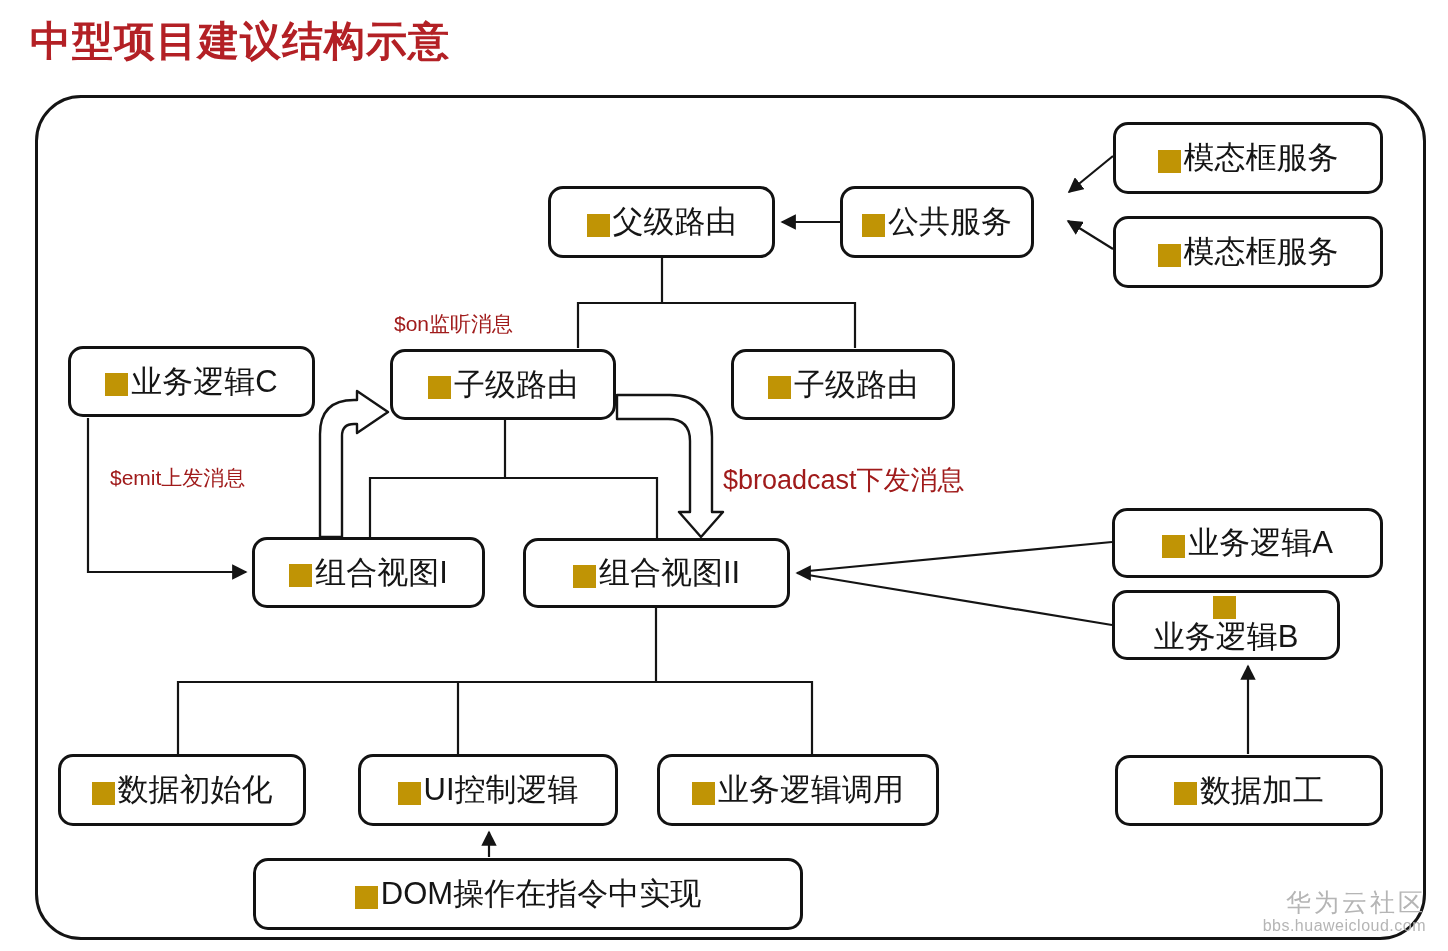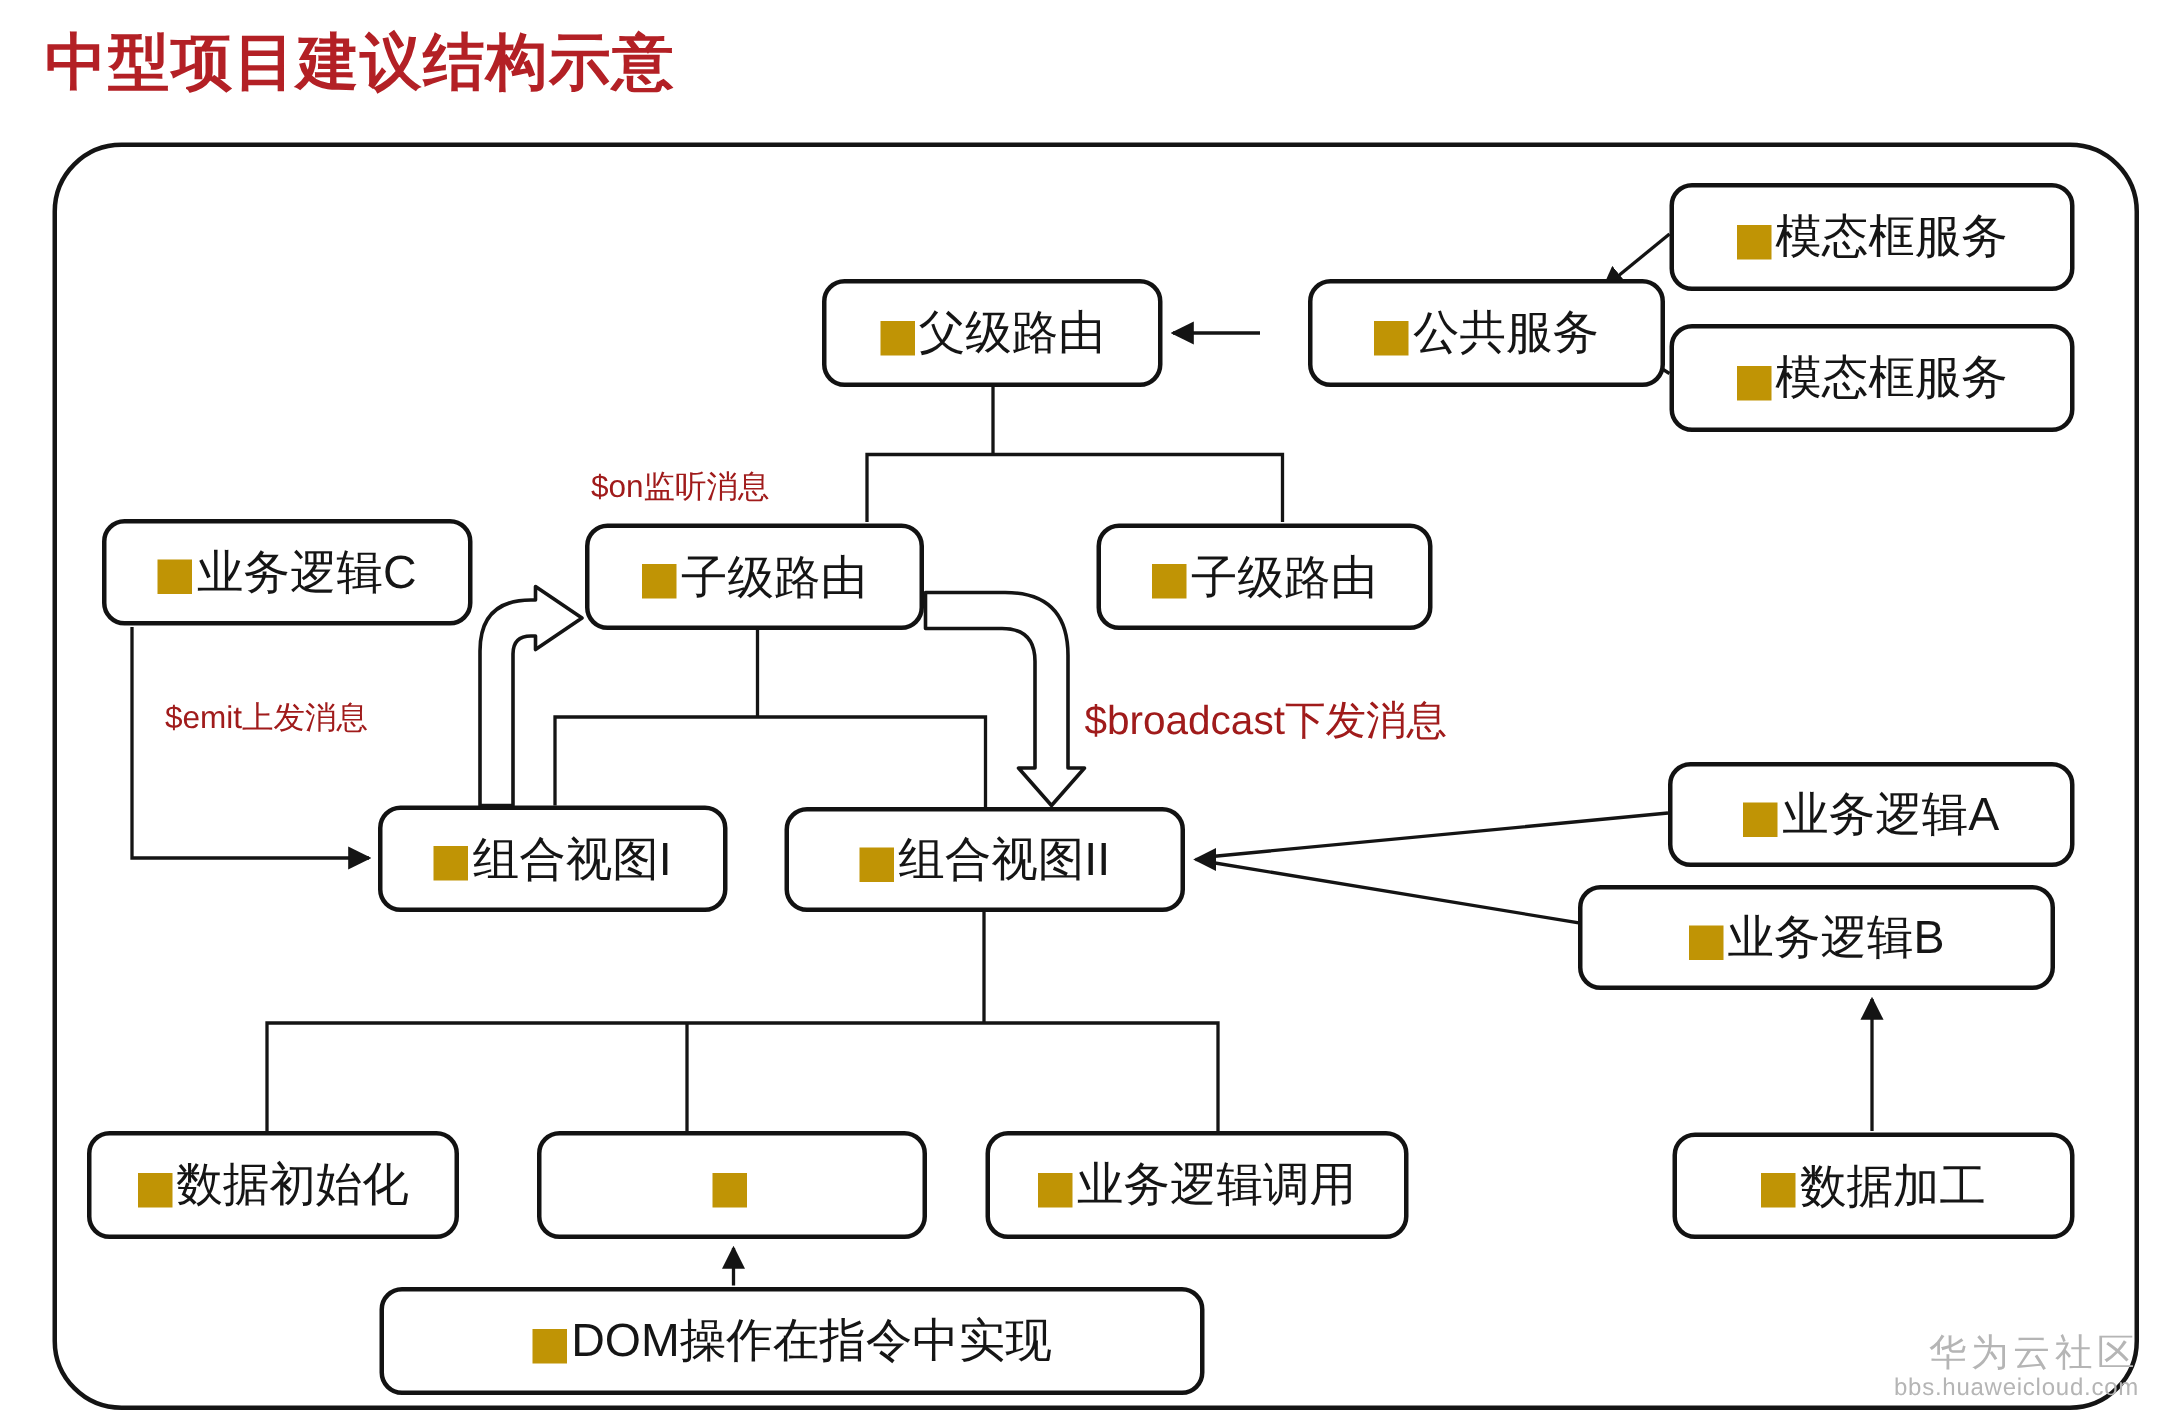--- a/index.html
+++ b/index.html
@@ -69,21 +69,21 @@
   <path d="M1248,754 V666" fill="none" stroke="#141414" stroke-width="2.2" marker-end="url(#arr)"></path>
 
   <path d="M320,537 L320,434 Q320,400 354,400 L357,400 L357,391 L388,412 L357,433 L357,424 L354,424 Q342,424 342,436 L342,537 Z" fill="#ffffff" stroke="#141414" stroke-width="2.4" stroke-linejoin="round"></path>
   <path d="M617,395 L670,395 Q712,395 712,437 L712,512 L723,512 L701,537 L679,512 L690,512 L690,441 Q690,419 668,419 L617,419 Z" fill="#ffffff" stroke="#141414" stroke-width="2.4" stroke-linejoin="round"></path>
 </svg>
 
 <div class="node" style="left:548px;top:186px;width:227px;height:72px;">
   <span class="bullet"></span>
   <span class="nlabel">父级路由</span>
 </div>
-<div class="node" style="left:872px;top:186px;width:238px;height:72px;">
+<div class="node" style="left:840px;top:186px;width:194px;height:72px;">
   <span class="bullet"></span>
   <span class="nlabel">公共服务</span>
 </div>
 <div class="node" style="left:1113px;top:122px;width:270px;height:72px;">
   <span class="bullet"></span>
   <span class="nlabel">模态框服务</span>
 </div>
 <div class="node" style="left:1113px;top:216px;width:270px;height:72px;">
   <span class="bullet"></span>
   <span class="nlabel">模态框服务</span>
@@ -105,30 +105,31 @@
   <span class="nlabel">组合视图I</span>
 </div>
 <div class="node" style="left:523px;top:538px;width:267px;height:70px;">
   <span class="bullet"></span>
   <span class="nlabel">组合视图II</span>
 </div>
 <div class="node" style="left:1112px;top:508px;width:271px;height:70px;">
   <span class="bullet"></span>
   <span class="nlabel">业务逻辑A</span>
 </div>
-<div class="node" style="left:1052px;top:590px;width:318px;height:70px;">
+<div class="node" style="left:1112px;top:590px;width:228px;height:70px;flex-direction:column;">
   <span class="bullet"></span>
   <span class="nlabel">业务逻辑B</span>
 </div>
 <div class="node" style="left:58px;top:754px;width:248px;height:72px;">
   <span class="bullet"></span>
   <span class="nlabel">数据初始化</span>
 </div>
 <div class="node" style="left:358px;top:754px;width:260px;height:72px;">
   <span class="bullet"></span>
+  <span class="nlabel">UI控制逻辑</span>
 </div>
 <div class="node" style="left:624px;top:754px;width:282px;height:72px;margin-left:33px;">
   <span class="bullet"></span>
   <span class="nlabel">业务逻辑调用</span>
 </div>
 <div class="node" style="left:1115px;top:755px;width:268px;height:71px;">
   <span class="bullet"></span>
   <span class="nlabel">数据加工</span>
 </div>
 <div class="node" style="left:253px;top:858px;width:550px;height:72px;">

